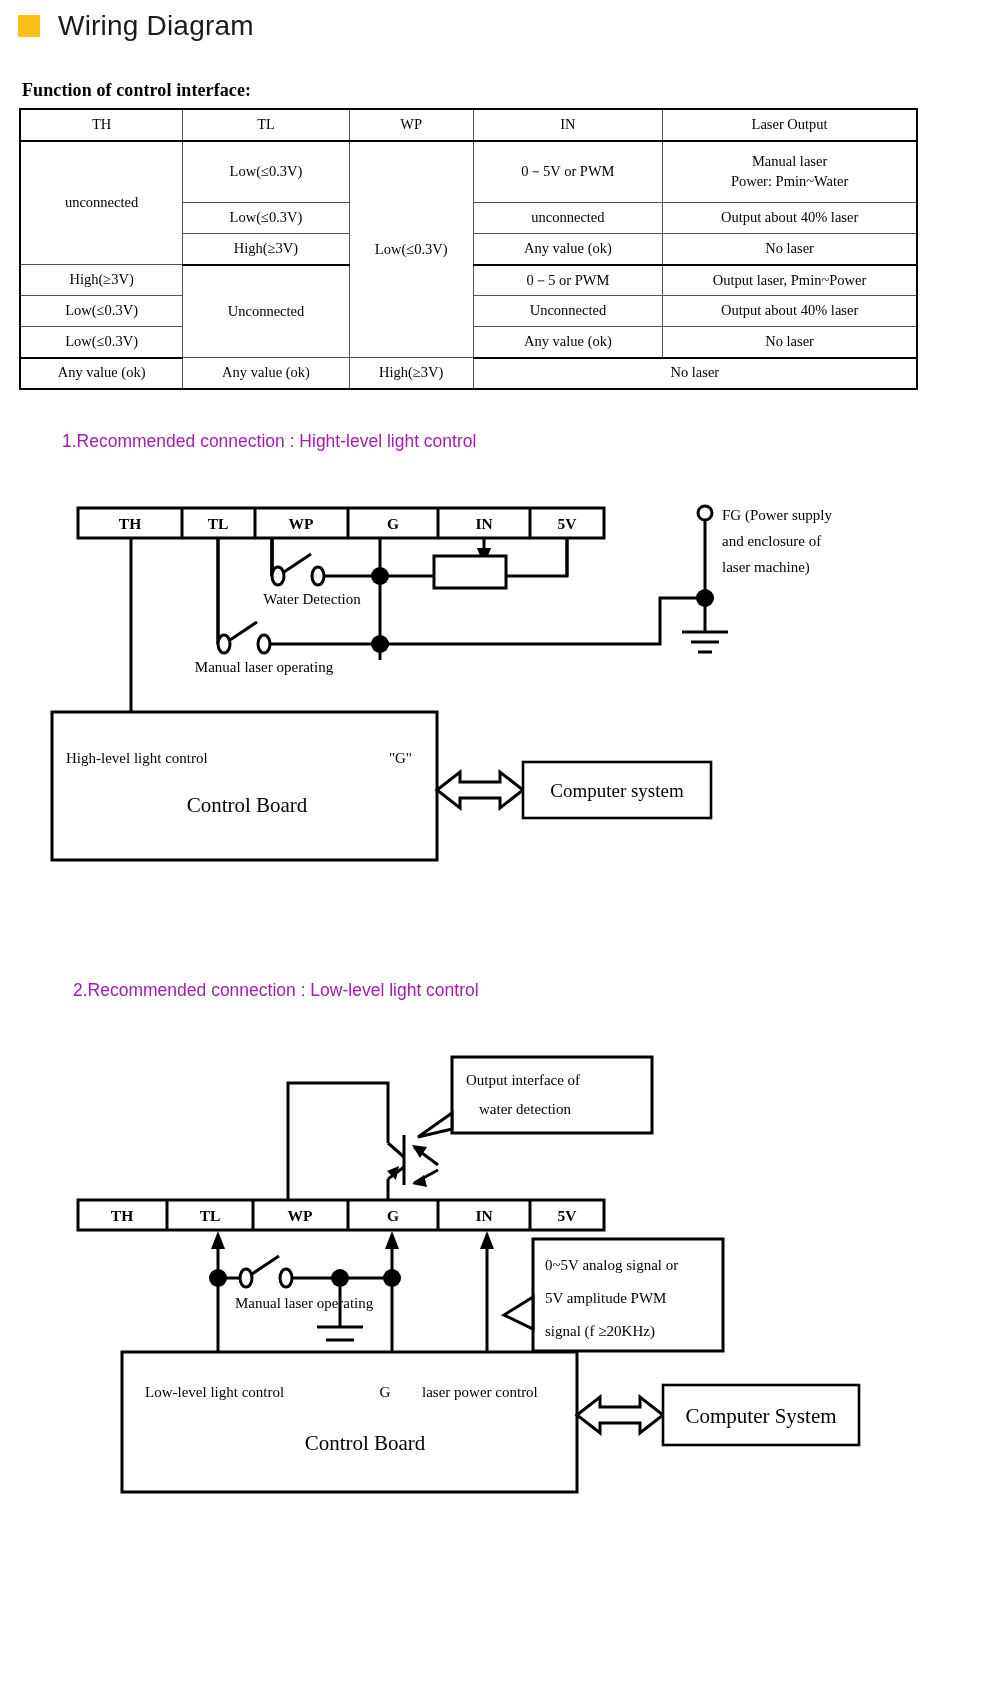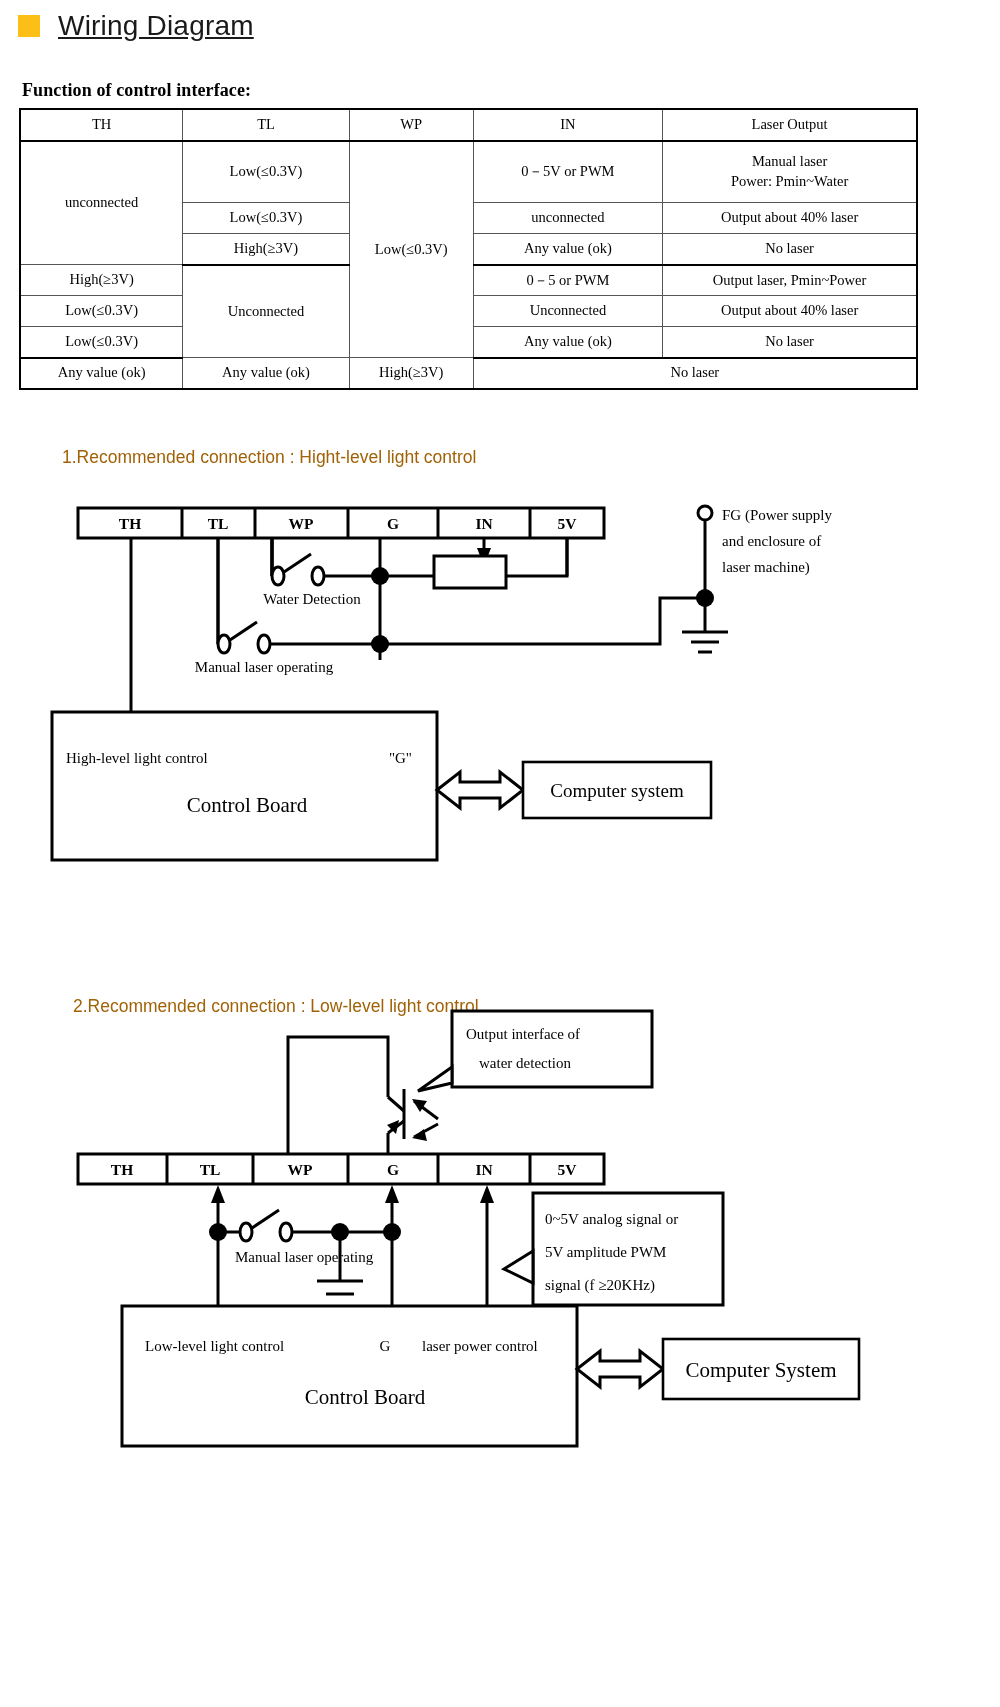--- a/index.html
+++ b/index.html
@@ -14,21 +14,21 @@
 
   
   #page-title-row {
     position:absolute; left:18px; top:10px;
     display:flex; align-items:center; gap:18px;
   }
   #title-bullet { width:22px; height:22px; background:#FCBF17; flex:none; }
   #page-title {
     font-family:"Liberation Sans", sans-serif;
     font-size:28px; font-weight:400; color:#1a1a1a;
-    letter-spacing:.2px; white-space:nowrap;text-decoration:underline;
+    letter-spacing:.2px; white-space:nowrap;
   }
 
   
   #table-caption {
     position:absolute; left:22px; top:80px;
     font-weight:bold; font-size:18px; letter-spacing:.1px;
   }
 
   
   #control-table {
@@ -52,29 +52,29 @@
   .c-tl { width:167px; }
   .c-wp { width:124px; }
   .c-in { width:190px; }
   .c-lo { width:255px; }
   .two-line { line-height:1.5; }
 
   
   .section-heading {
     position:absolute;
     font-family:"Liberation Sans", sans-serif;
-    font-size:17.5px; color:#a16207; white-space:nowrap;margin-top:16px;
+    font-size:17.5px; color:#a21caf; white-space:nowrap;
   }
   #heading-1 { left:62px; top:431px; }
   #heading-2 { left:73px; top:980px; }
 
   
   .diagram { position:absolute; left:0; }
   #diagram-1 { top:480px; width:1000px; height:420px; }
-  #diagram-2 { top:979px; width:1000px; height:670px; }
+  #diagram-2 { top:1025px; width:1000px; height:670px; }
   .diagram svg { display:block; }
 
   svg text { font-family:"Liberation Serif", serif; fill:#000; }
   .lbl    { font-size:15px; }
   .lbl-b  { font-size:15.5px; font-weight:bold; }
   .lbl-lg { font-size:19px; }
   .lbl-xl { font-size:21px; }
 </style>
 </head>
 <body>

